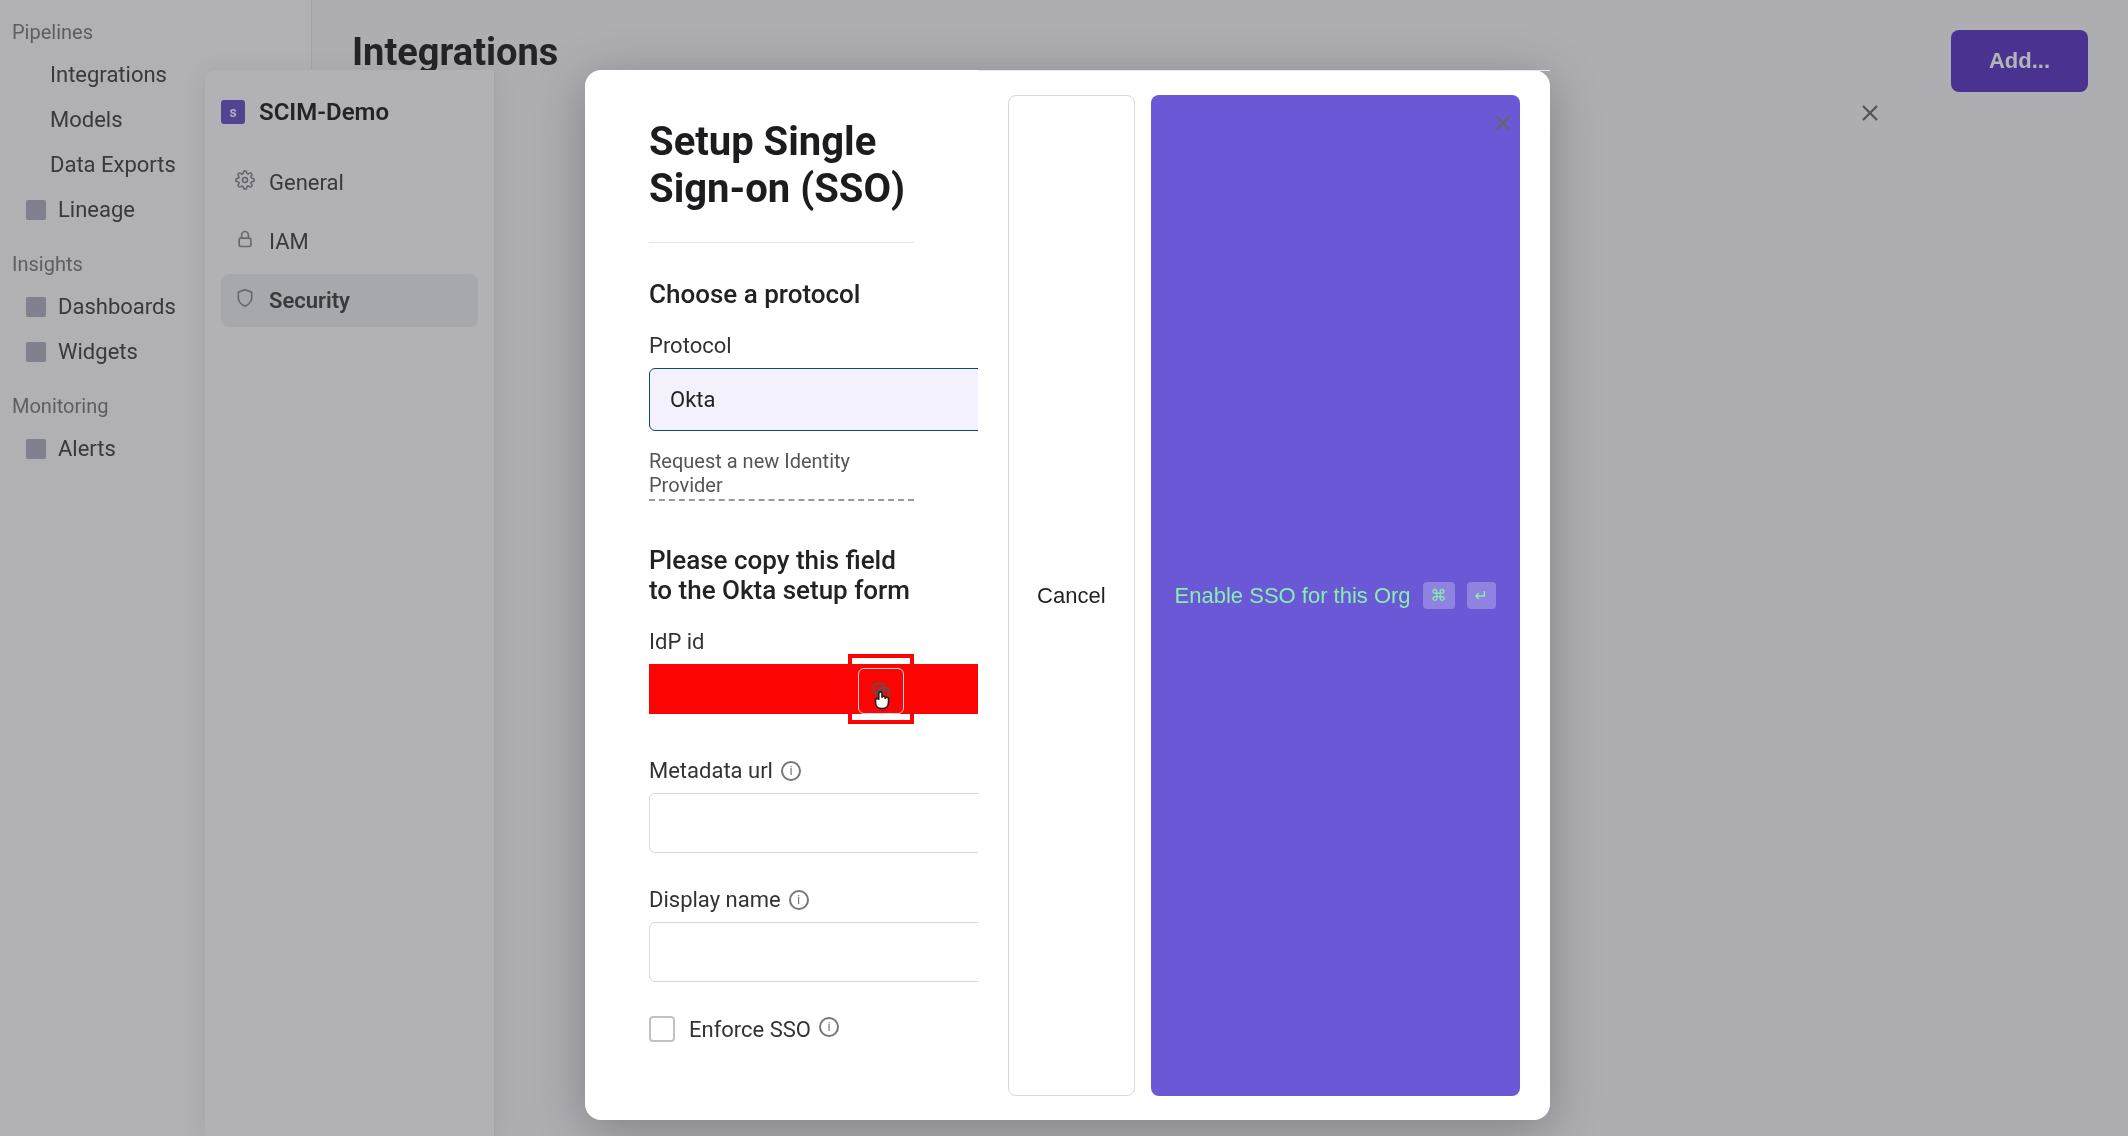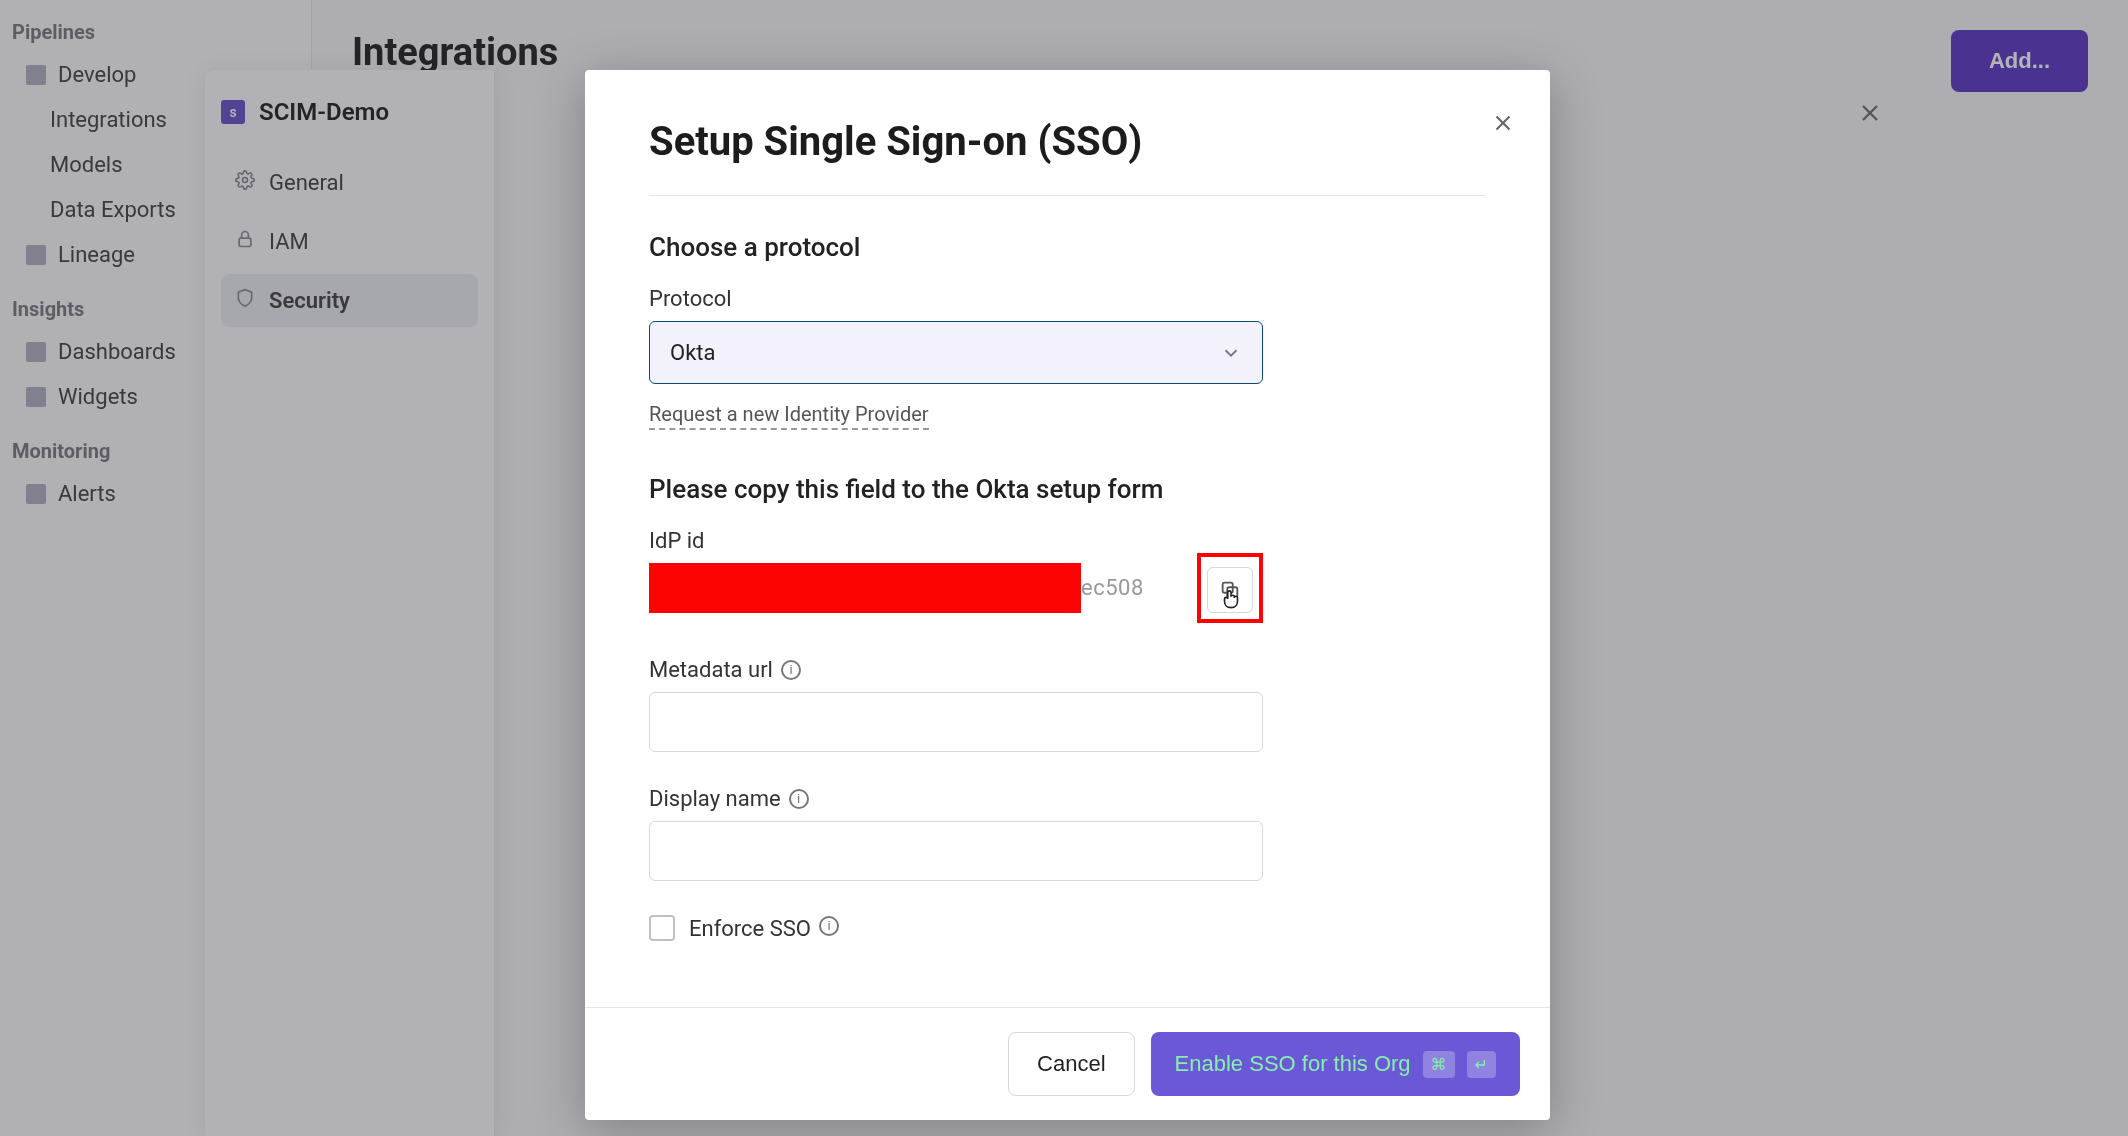--- a/index.html
+++ b/index.html
@@ -15,21 +15,21 @@
     
     .page-bg { position:absolute; inset:0; display:flex; }
 
     .sidebar-left {
       width: 312px; height: 100%; background:#fafafa;
       padding: 0 12px;
       border-right:1px solid #e5e5ea;
       color:#444;
     }
     .side-group-title {
-      color:#7a7a82; font-size:20px; padding:20px 8px 8px 0; font-weight:700;
+      color:#7a7a82; font-size:20px; padding:20px 8px 8px 0; font-weight:400;
     }
     .side-item {
       display:flex; align-items:center; gap:12px;
       padding:10px 14px; font-size:22px; color:#444; border-radius:8px;
     }
     .side-item .marker { width:20px; height:20px; background:#b0b0c0; border-radius:2px; }
     .side-item.tight { padding-left:38px; }
 
     .main-header {
       flex:1; padding:30px 40px; position:relative;
@@ -74,23 +74,23 @@
     .outer-close {
       position:absolute; top:95px; right:240px;
       width:36px; height:36px; display:flex; align-items:center; justify-content:center;
       color:#555; cursor:pointer;
     }
 
     
     .modal {
       position:absolute; left:585px; top:70px;
       width:965px; height:1050px;
-      background:#fff; border-radius:4px;
+      background:#fff; border-radius:16px;
       box-shadow:0 10px 50px rgba(0,0,0,0.25);
-      display:flex; flex-direction:column;
+      display:flex; 
     }
     .modal-body { padding:48px 64px 0 64px; flex:1; overflow:hidden;}
     .modal-close {
       position:absolute; top:38px; right:32px;
       width:30px; height:30px; display:flex; align-items:center; justify-content:center;
       color:#666; cursor:pointer;
     }
 
     .modal-title { font-size:40px; font-weight:700; color:#1c1c1e; }
     .hr { border:none; border-top:1px solid #e4e4ea; margin:30px 0 36px 0; }
@@ -170,24 +170,20 @@
       display:flex; align-items:center; gap:12px; cursor:pointer;
     }
     .kbd { background:rgba(255,255,255,0.25); padding:4px 8px; border-radius:4px; font-size:16px; }
   </style>
 </head>
 <body>
 
 <div class="page-bg">
   <div class="sidebar-left">
     <div class="side-group-title">Pipelines</div>
-    <div class="side-item">
-        <span class="marker"></span>
-        <span>Develop</span>
-      </div>
     <div class="side-item tight">
         <span>Integrations</span>
       </div>
     <div class="side-item tight">
         <span>Models</span>
       </div>
     <div class="side-item tight">
         <span>Data Exports</span>
       </div>
     <div class="side-item">

